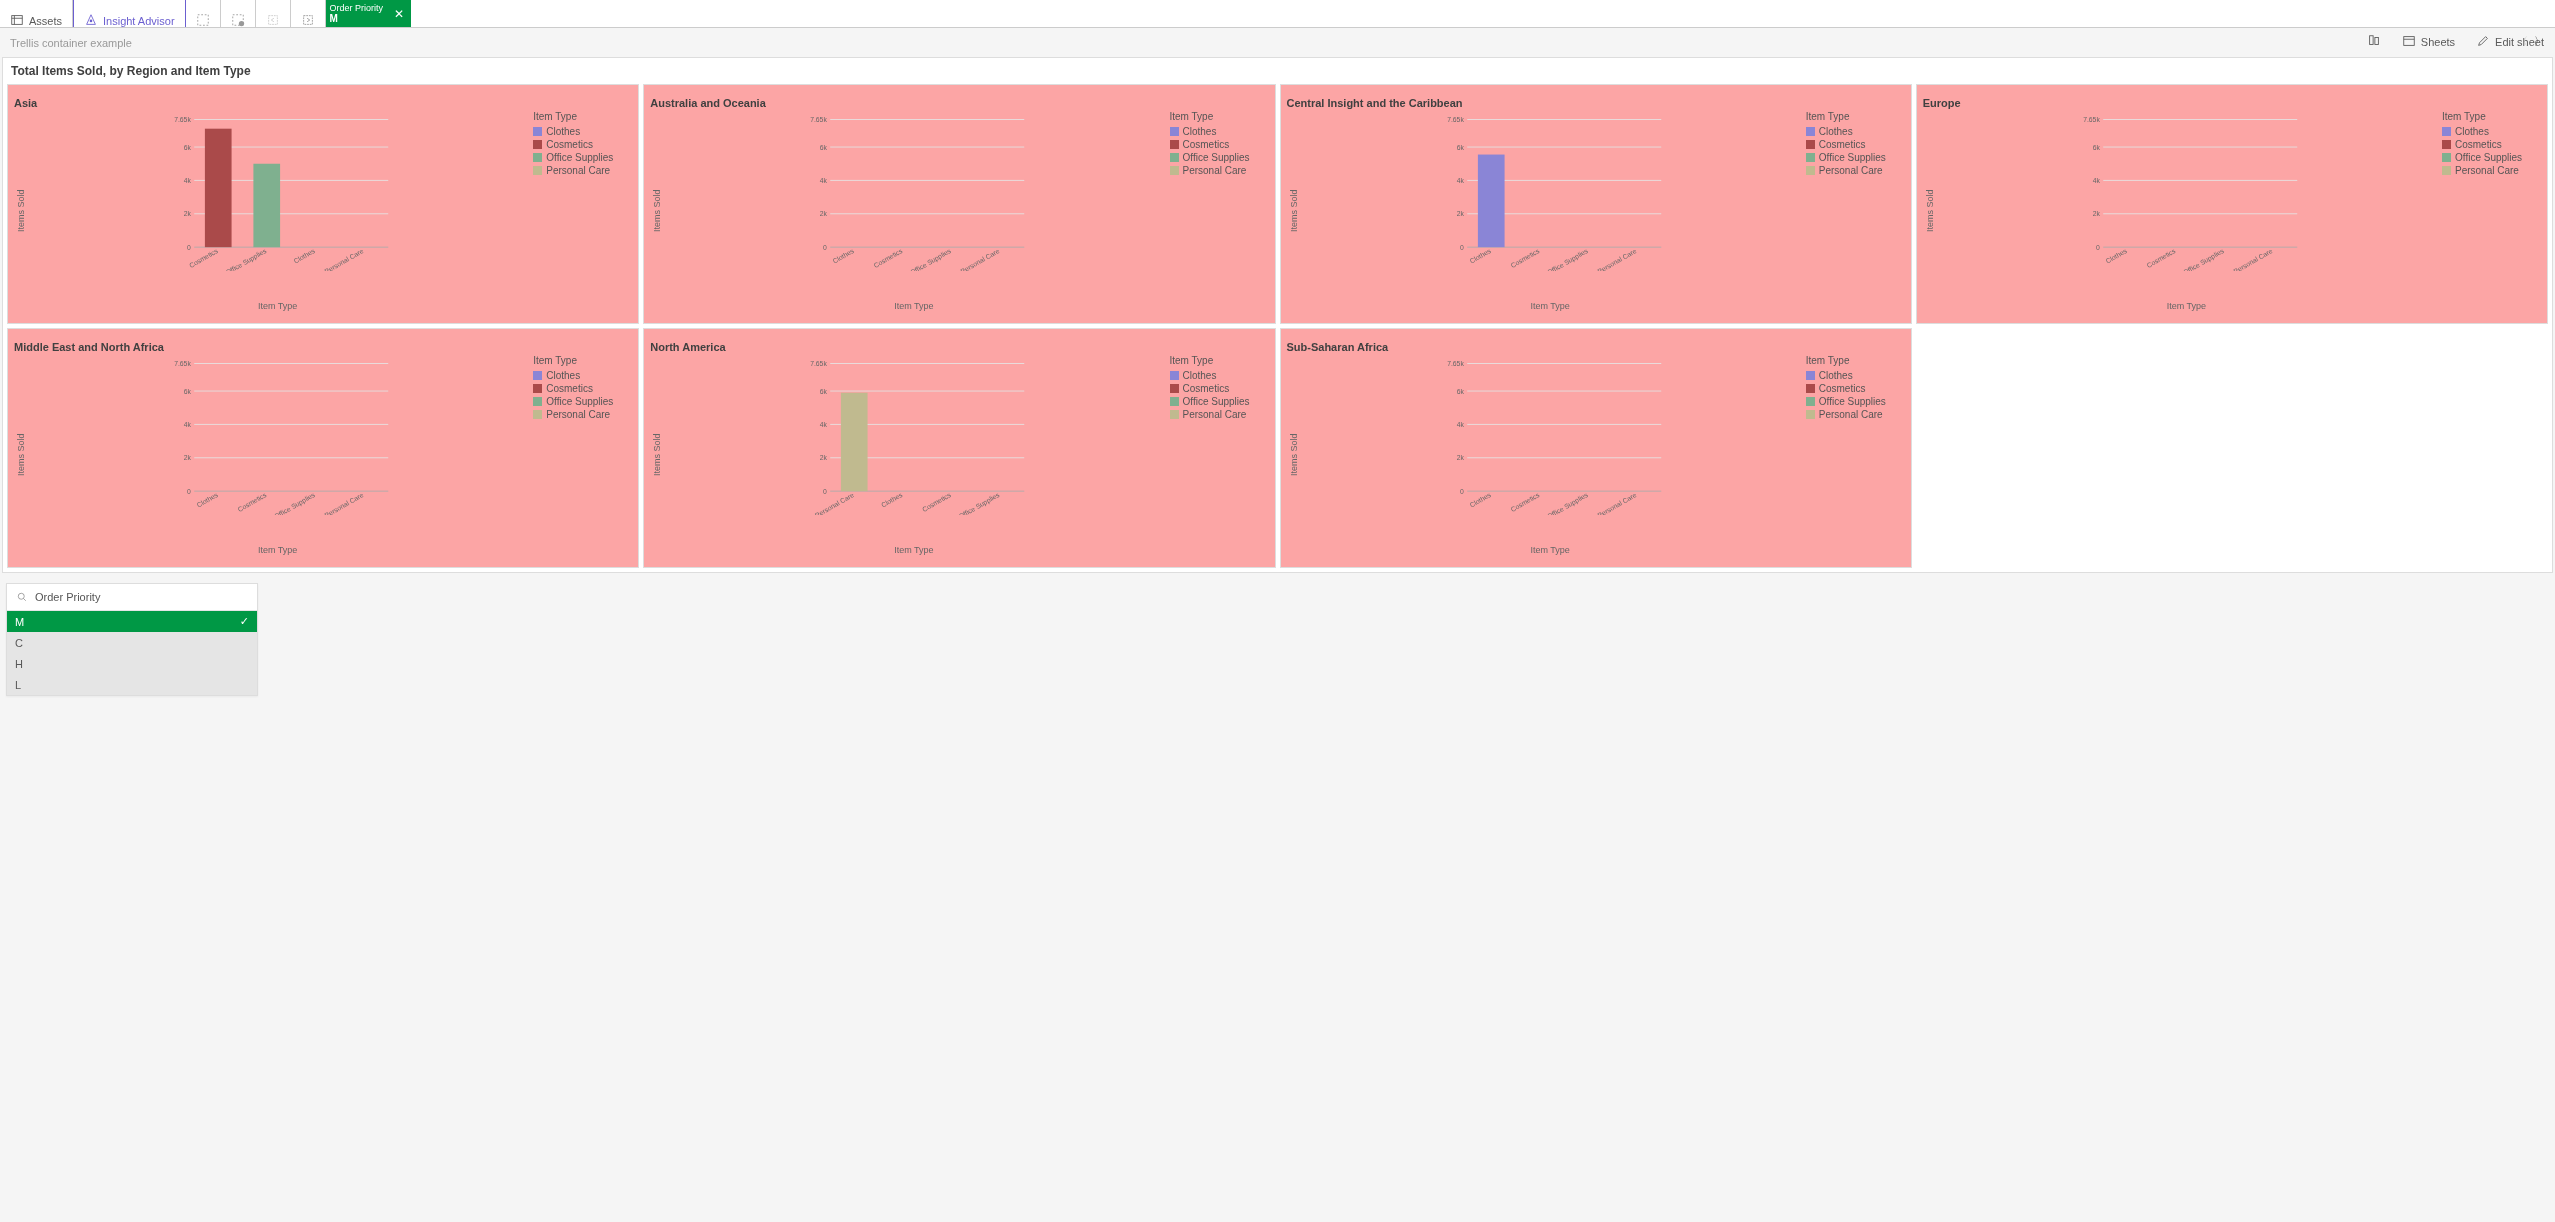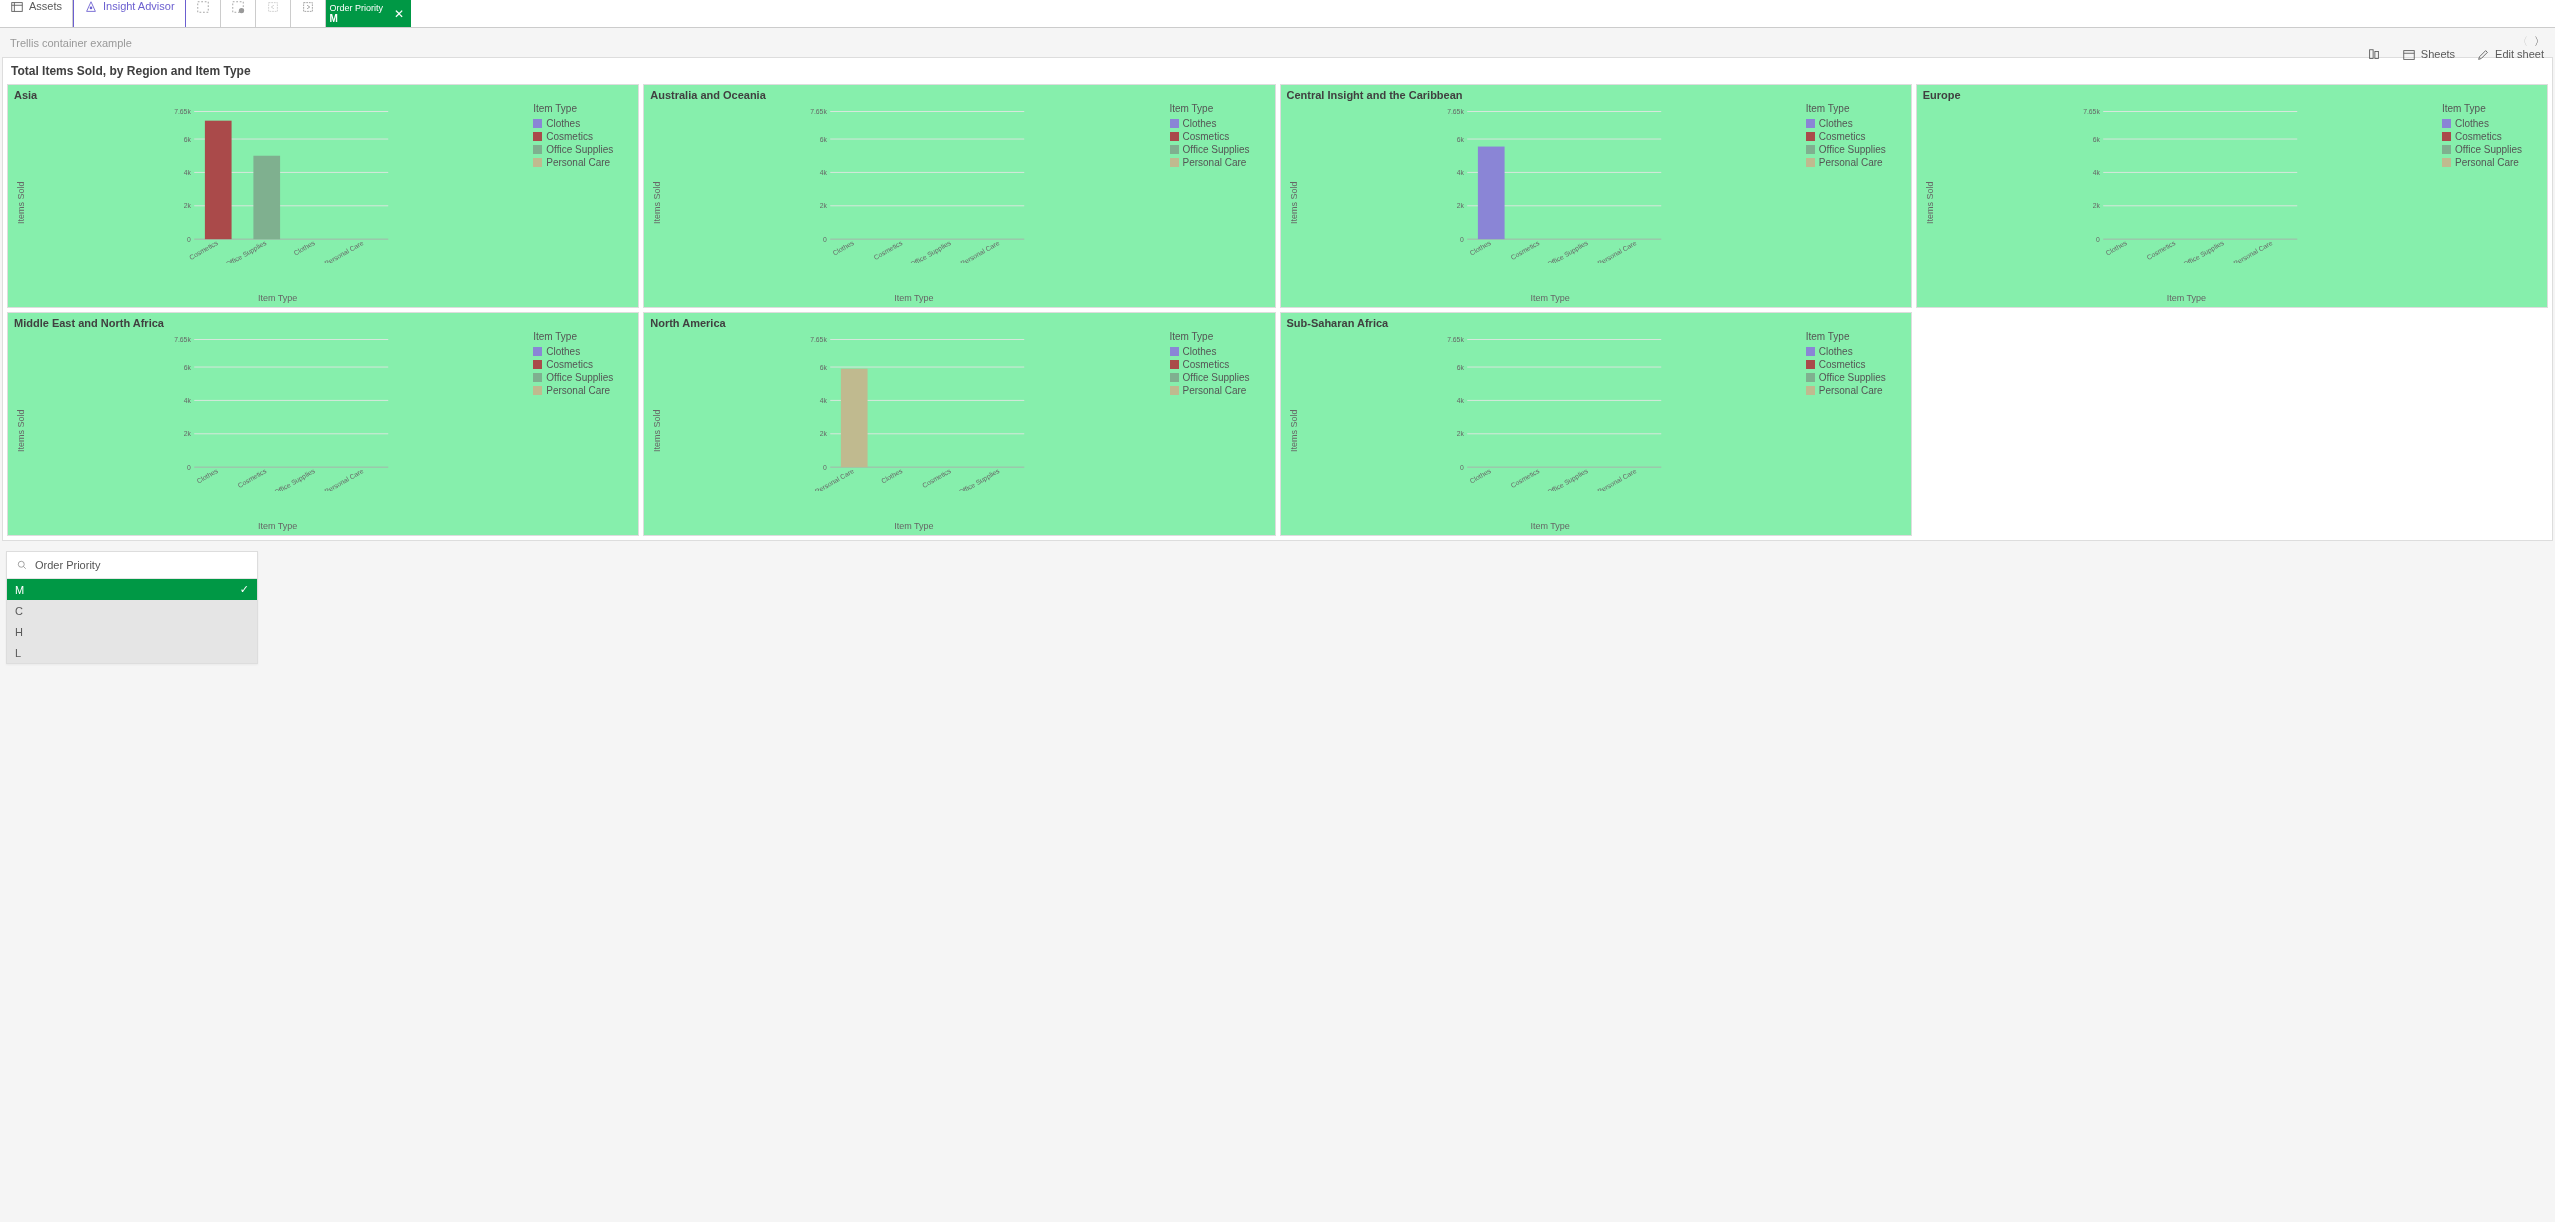--- a/index.html
+++ b/index.html
@@ -1,34 +1,34 @@
 <!DOCTYPE html>
 <html><head>
 <meta charset="utf-8">
 <style>
 * { box-sizing: border-box; margin: 0; padding: 0; font-family: "Segoe UI", Arial, sans-serif; }
 body { background: #f5f5f5; font-size: 12px; color: #595959; }
 
 .toolbar { display: flex; align-items: stretch; height: 28px; background: #fff; border-bottom: 1px solid #ccc; }
-.tb-btn { display: flex; align-items: flex-start; gap: 5px; padding: 0 10px; border-right: 1px solid #ccc; cursor: pointer; font-size: 11px; color: #595959; }
+.tb-btn { display: flex; align-items: flex-end; gap: 5px; padding: 0 10px; border-right: 1px solid #ccc; cursor: pointer; font-size: 11px; color: #595959; }
 .tb-btn.insight { color: #6b5fd0; border: 1px solid #6b5fd0; border-top: none; border-bottom: none; }
 .tb-icon { width: 14px; height: 14px; display: inline-flex; align-items: center; justify-content: center; }
 .sel-tag { display: flex; align-items: center; background: #009845; color: #fff; padding: 0 4px; height: 100%; gap: 8px; font-size: 10px; }
 .sel-tag .close { cursor: pointer; font-size: 12px; padding: 0 3px; }
 .spacer { flex: 1; }
 .tb-right { display: flex; align-items: stretch; margin-top: 48px; }
 
 .sheet-title { display: flex; align-items: flex-end; justify-content: space-between; padding: 6px 10px; font-size: 11px; color: #999; }
 .nav-arrows { display: flex; gap: 6px; }
 
 .panel { background: #fff; border: 1px solid #ddd; margin: 2px 2px; }
 .panel-title { font-weight: 600; font-size: 12px; color: #404040; padding: 6px 8px; }
 
 .trellis-grid { display: grid; grid-template-columns: repeat(4, 1fr); gap: 4px; padding: 0 4px 4px; }
-.chart-cell { border: 1px solid #ddd; background: #86efac; padding: 4px 6px; position: relative; }
+.chart-cell { border: 1px solid #ddd; background: #fca5a5; padding: 12px 6px; position: relative; }
 .cell-title { font-weight: 600; font-size: 11px; color: #404040; margin-bottom: 2px; }
 
 .chart-body { display: flex; height: 200px; }
 .ylabel { writing-mode: vertical-rl; transform: rotate(180deg); font-size: 9px; color: #666; text-align: center; padding: 0 2px; }
 .plot-wrap { flex: 1; display: flex; flex-direction: column; }
 .plot-svg { width: 100%; flex: 1; }
 .xlabel { font-size: 9px; color: #666; text-align: center; padding-top: 30px; }
 
 .legend { width: 105px; font-size: 10px; padding-left: 6px; }
 .legend-title { font-size: 10px; color: #555; margin-bottom: 4px; }

